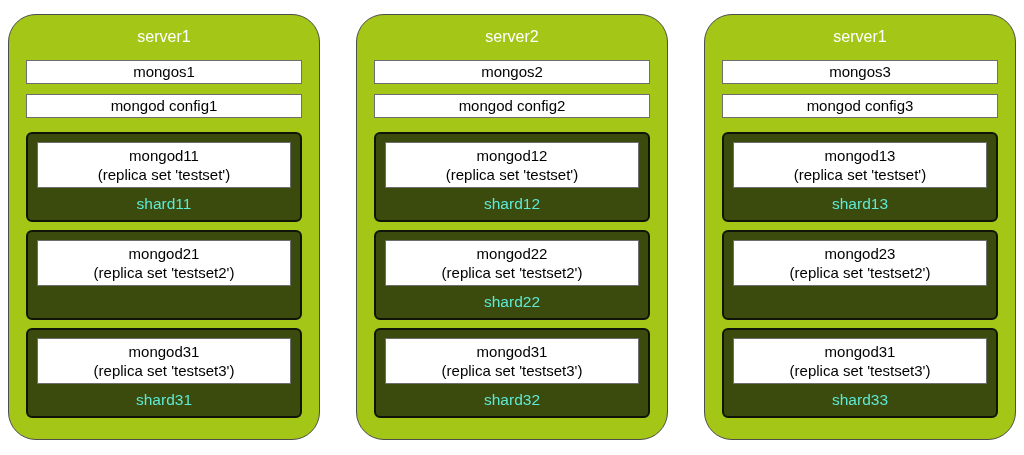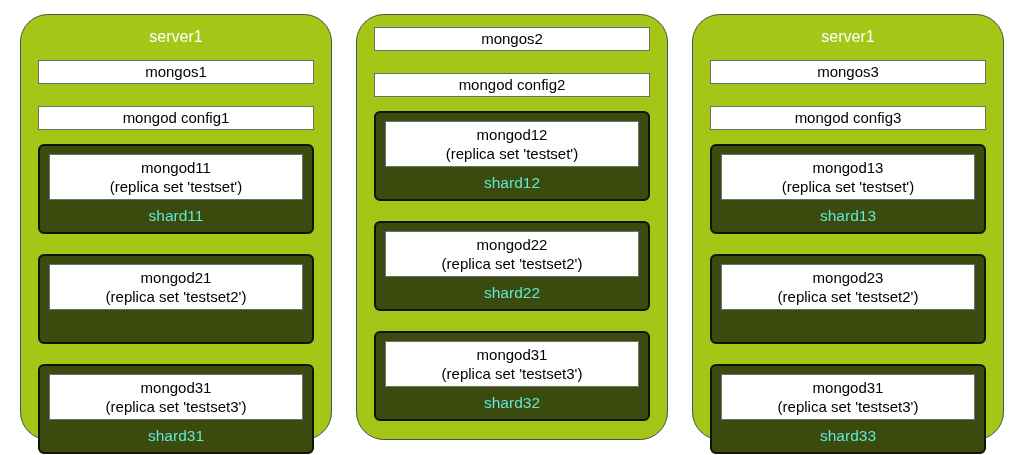--- a/index.html
+++ b/index.html
@@ -6,21 +6,21 @@
     margin: 0;
     padding: 0;
     background: #ffffff;
     font-family: "Liberation Sans", sans-serif;
   }
   .canvas {
     width: 1024px;
     height: 455px;
     background: #ffffff;
     box-sizing: border-box;
-    padding: 14px 20px;
+    padding: 14px 8px;
     display: flex;
     justify-content: space-between;
   }
   .server-card {
     box-sizing: border-box;
     width: 312px;
     height: 426px;
     background: #a3c617;
     border: 1.5px solid #4d4d4d;
     border-radius: 28px;
@@ -36,30 +36,30 @@
   .plain-box {
     box-sizing: border-box;
     background: #ffffff;
     border: 1px solid #6e6e6e;
     height: 24px;
     line-height: 22px;
     text-align: center;
     font-size: 15px;
     color: #000000;
   }
-  .mongos-box { margin-bottom: 22px; }
+  .mongos-box { margin-bottom: 10px; }
   .config-box { margin-bottom: 14px; }
   .shard-group {
     box-sizing: border-box;
     height: 90px;
     background: #3b4a0d;
     border: 2px solid #101408;
     border-radius: 6px;
     padding: 8px 9px 0 9px;
-    margin-bottom: 20px;
+    margin-bottom: 8px;
   }
   .shard-node {
     box-sizing: border-box;
     background: #ffffff;
     border: 1px solid #6e6e6e;
     height: 46px;
     text-align: center;
     font-size: 15px;
     line-height: 19px;
     color: #000000;
@@ -100,20 +100,21 @@
     <div class="shard-group">
       <div class="shard-node">
         <div>mongod31</div>
         <div>(replica set 'testset3')</div>
       </div>
       <div class="shard-label">shard31</div>
     </div>
   </div>
 
   <div class="server-card">
+    <div class="server-title">server2</div>
     <div class="plain-box mongos-box">mongos2</div>
     <div class="plain-box config-box">mongod config2</div>
 
     <div class="shard-group">
       <div class="shard-node">
         <div>mongod12</div>
         <div>(replica set 'testset')</div>
       </div>
       <div class="shard-label">shard12</div>
     </div>

